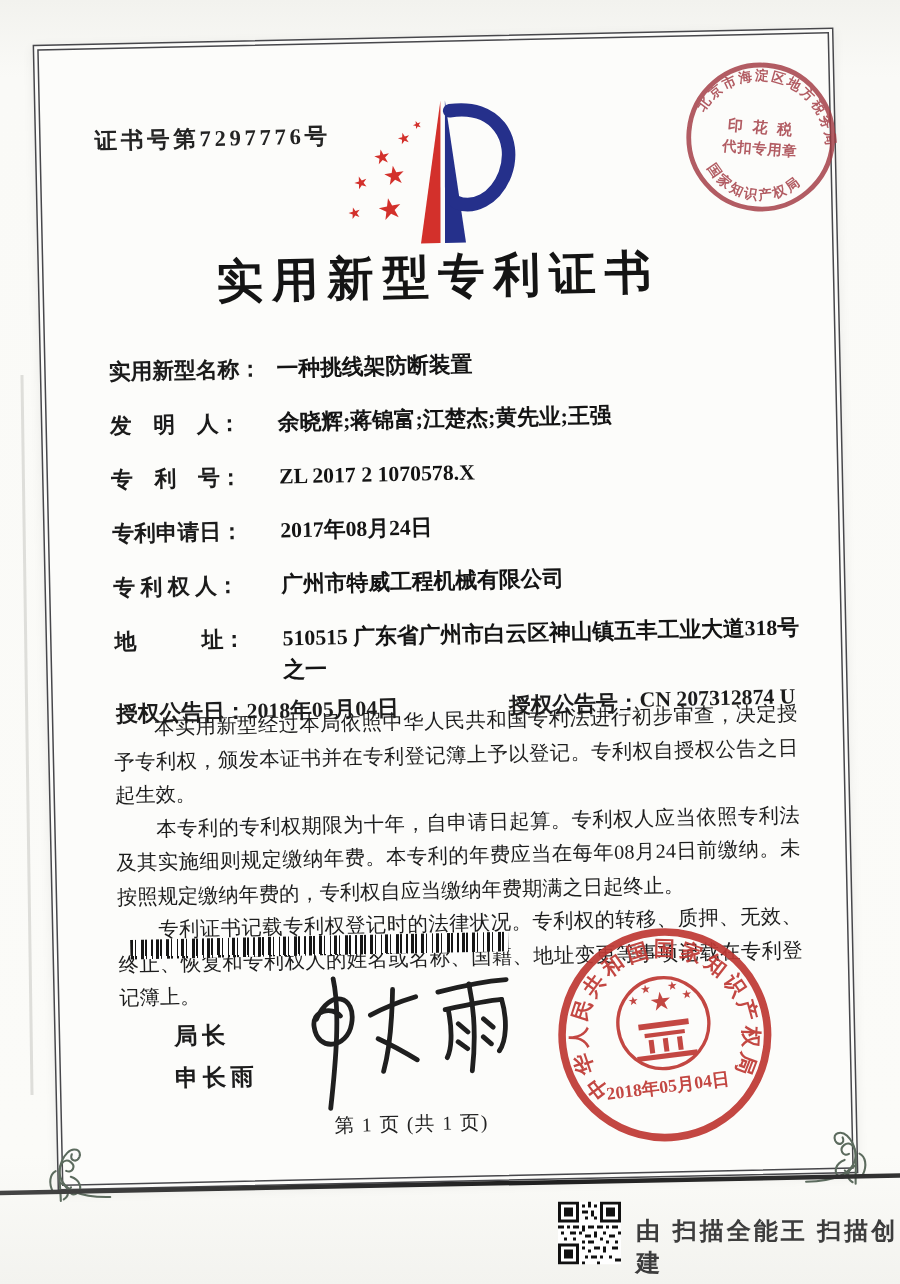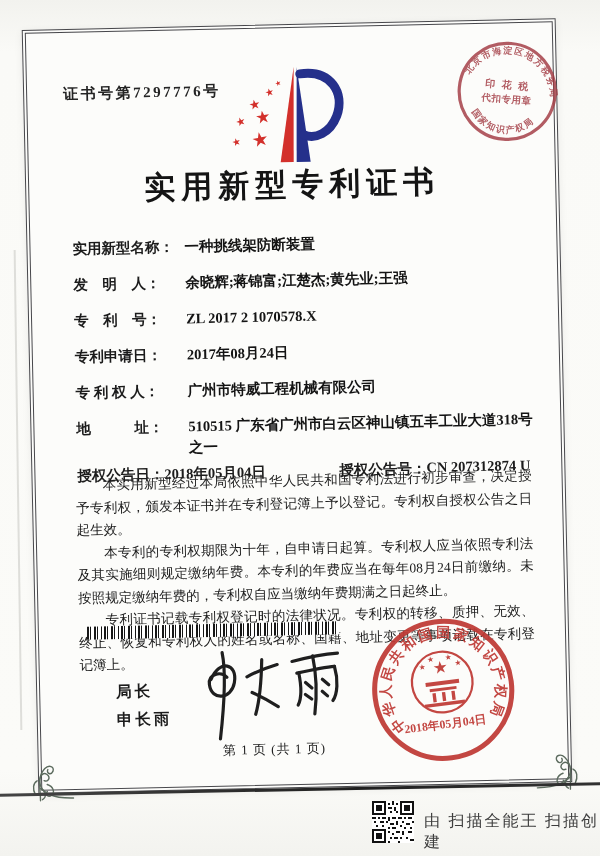--- a/index.html
+++ b/index.html
@@ -40,21 +40,21 @@
   .tax-arc{font-size:9px;letter-spacing:1.5px;font-weight:bold;}
   .tax-center1{font-size:10px;font-weight:bold;letter-spacing:2px;}
   .tax-center2{font-size:9.5px;font-weight:bold;letter-spacing:.5px;}
   .page-info{left:0;right:60px;top:716px;text-align:center;font-size:13px;letter-spacing:1px;color:#222;}
   .flourish{width:44px;height:44px;}
   .fl-bl{left:-7px;bottom:-9px;}
   .fl-br{right:-7px;bottom:-9px;transform:scaleX(-1);}
   .paper-edge{left:-6px;top:788px;width:612px;height:3px;background:linear-gradient(90deg,#454545,#1f1f1f 60%,#333);transform:rotate(-1.1deg);}
   .left-edge{left:17px;top:250px;width:2px;height:480px;background:#dededa;transform:rotate(-.8deg);}
   .qr{left:372px;top:801px;width:42px;height:42px;}
-  .scan-text{left:424px;top:811px;font-size:16px;font-weight:normal;color:#3d3d3d;letter-spacing:2px;font-family:"Liberation Sans","DejaVu Sans",sans-serif;}
+  .scan-text{left:424px;top:811px;font-size:16px;font-weight:bold;color:#3d3d3d;letter-spacing:2px;font-family:"Liberation Sans","DejaVu Sans",sans-serif;}
 </style>
 </head>
 <body>
 
 <div class="sheet">
   <div class="frame"></div>
 
   <svg class="abs flourish fl-bl" viewBox="0 0 44 44">
     <g fill="none" stroke="#5c6b5e" stroke-width="1.4" stroke-linecap="round">
       <path d="M42,40 C26,40 12,37 9,26 C7,18 12,13 16,16 C20,19 17,24 13,22"></path>

